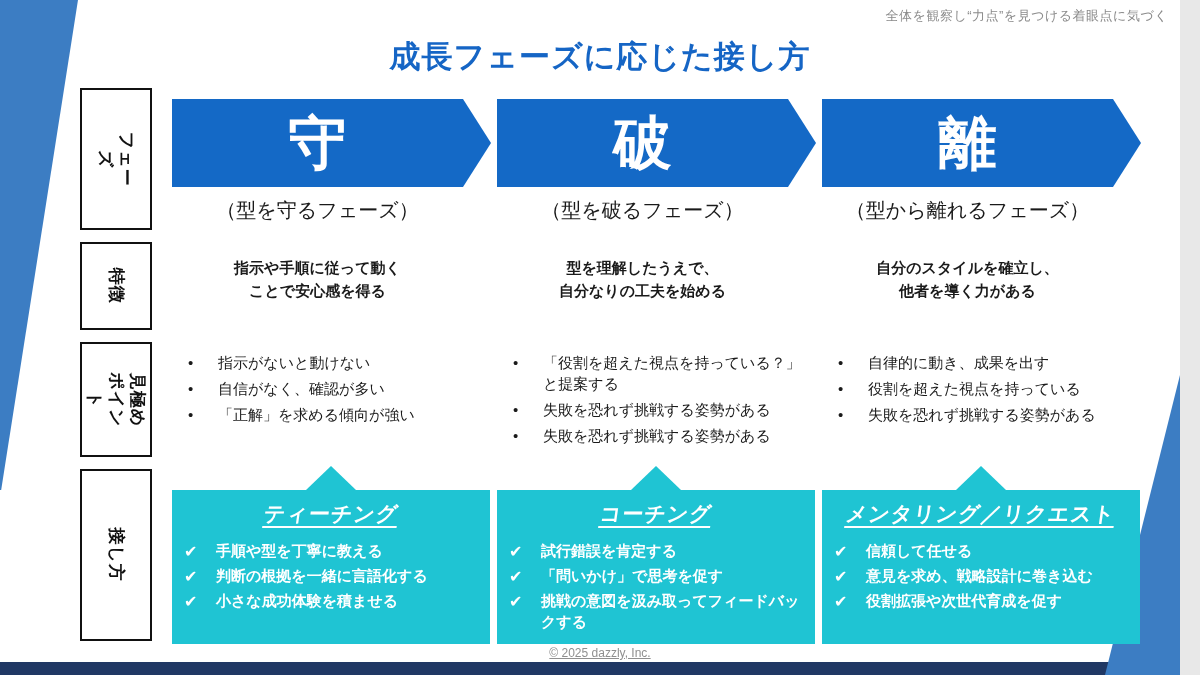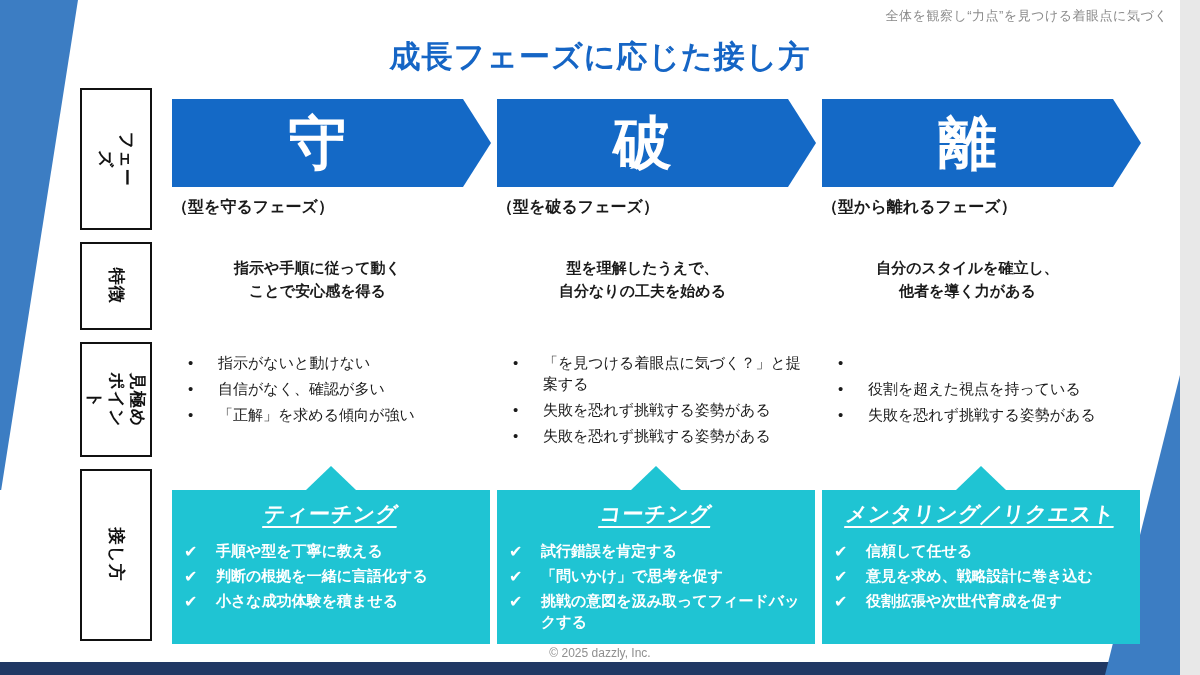--- a/index.html
+++ b/index.html
@@ -11,36 +11,36 @@
   
   .wedge-tl{position:absolute;left:0;top:0;width:78px;height:490px;
     background:var(--wedge_blue);clip-path:polygon(0 0,100% 0,1.5% 100%,0 100%);}
   .navy-bar{position:absolute;left:0;bottom:0;width:100%;height:13px;background:var(--navy);}
   .wedge-br{position:absolute;right:0;bottom:0;width:75px;height:300px;
     background:var(--wedge_blue);clip-path:polygon(100% 0,100% 100%,0 100%);}
   .tagline{position:absolute;top:7px;right:12px;font-size:13px;color:#8a8a8a;letter-spacing:.5px;}
   .page-title{position:absolute;top:36px;left:0;width:1200px;text-align:center;
     font-size:31px;font-weight:700;color:var(--title_blue);letter-spacing:1px;}
   .footer{position:absolute;top:646px;left:0;width:1200px;text-align:center;
-    font-size:12px;color:#8f8f8f;}
+    font-size:12px;color:#8f8f8f;text-decoration:underline;}
   
   .side-box{position:absolute;left:80px;width:72px;background:#fff;border:2px solid #111;
     box-sizing:border-box;display:flex;align-items:center;justify-content:center;}
   .sb1{top:88px;height:142px;} .sb2{top:242px;height:88px;}
   .sb3{top:342px;height:115px;} .sb4{top:469px;height:172px;}
   .side-label{transform:rotate(90deg);font-size:17px;font-weight:700;color:#111;
     white-space:pre-line;text-align:center;line-height:1.25;letter-spacing:1px;}
   
   .c0{left:172px;} .c1{left:497px;} .c2{left:822px;}
   .arrow{position:absolute;top:99px;width:319px;height:88px;background:var(--arrow_blue);
     clip-path:polygon(0 0,calc(100% - 28px) 0,100% 50%,calc(100% - 28px) 100%,0 100%);
     display:flex;align-items:center;justify-content:center;padding-right:28px;box-sizing:border-box;}
   .phase-kanji{color:#fff;font-size:58px;font-weight:700;line-height:1;}
-  .phase-caption{position:absolute;top:197px;width:291px;
-    font-size:16px;font-weight:700;color:#1a1a1a;}
+  .phase-caption{position:absolute;top:197px;width:291px;text-align:center;
+    font-size:20px;font-weight:400;color:#1a1a1a;}
   .trait{position:absolute;top:256px;width:291px;text-align:center;
     font-size:15px;font-weight:700;color:#1a1a1a;white-space:pre-line;line-height:1.55;}
   .signs{position:absolute;top:352px;width:304px;margin:0;padding:0 0 0 10px;list-style:none;}
   .signs li{display:flex;font-size:15px;font-weight:500;color:#1a1a1a;line-height:1.4;margin-bottom:5px;}
   .bullet{flex:0 0 30px;text-align:left;padding-left:6px;color:#1a1a1a;}
   .callout-tri{position:absolute;top:466px;width:0;height:0;
     border-left:25px solid transparent;border-right:25px solid transparent;
     border-bottom:24px solid var(--cyan);}
   .t0{left:306px;} .t1{left:631px;} .t2{left:956px;}
   .approach{position:absolute;top:490px;width:318px;height:154px;background:var(--cyan);
@@ -121,21 +121,21 @@
 
   <div class="arrow c1">
     <span class="phase-kanji">破</span>
   </div>
   <div class="phase-caption c1">（型を破るフェーズ）</div>
   <div class="trait c1">型を理解したうえで、
 自分なりの工夫を始める</div>
   <ul class="signs c1">
     <li>
       <span class="bullet">•</span>
-      <span>「を見つける着眼点に気づく？」と提案する</span>
+      <span>「役割を超えた視点を持っている？」と提案する</span>
       </li>
     <li>
       <span class="bullet">•</span>
       <span>失敗を恐れず挑戦する姿勢がある</span>
       </li>
     <li>
       <span class="bullet">•</span>
       <span>失敗を恐れず挑戦する姿勢がある</span>
       </li>
   </ul>
@@ -162,20 +162,21 @@
 
   <div class="arrow c2">
     <span class="phase-kanji">離</span>
   </div>
   <div class="phase-caption c2">（型から離れるフェーズ）</div>
   <div class="trait c2">自分のスタイルを確立し、
 他者を導く力がある</div>
   <ul class="signs c2">
     <li>
       <span class="bullet">•</span>
+      <span>自律的に動き、成果を出す</span>
       </li>
     <li>
       <span class="bullet">•</span>
       <span>役割を超えた視点を持っている</span>
       </li>
     <li>
       <span class="bullet">•</span>
       <span>失敗を恐れず挑戦する姿勢がある</span>
       </li>
   </ul>

